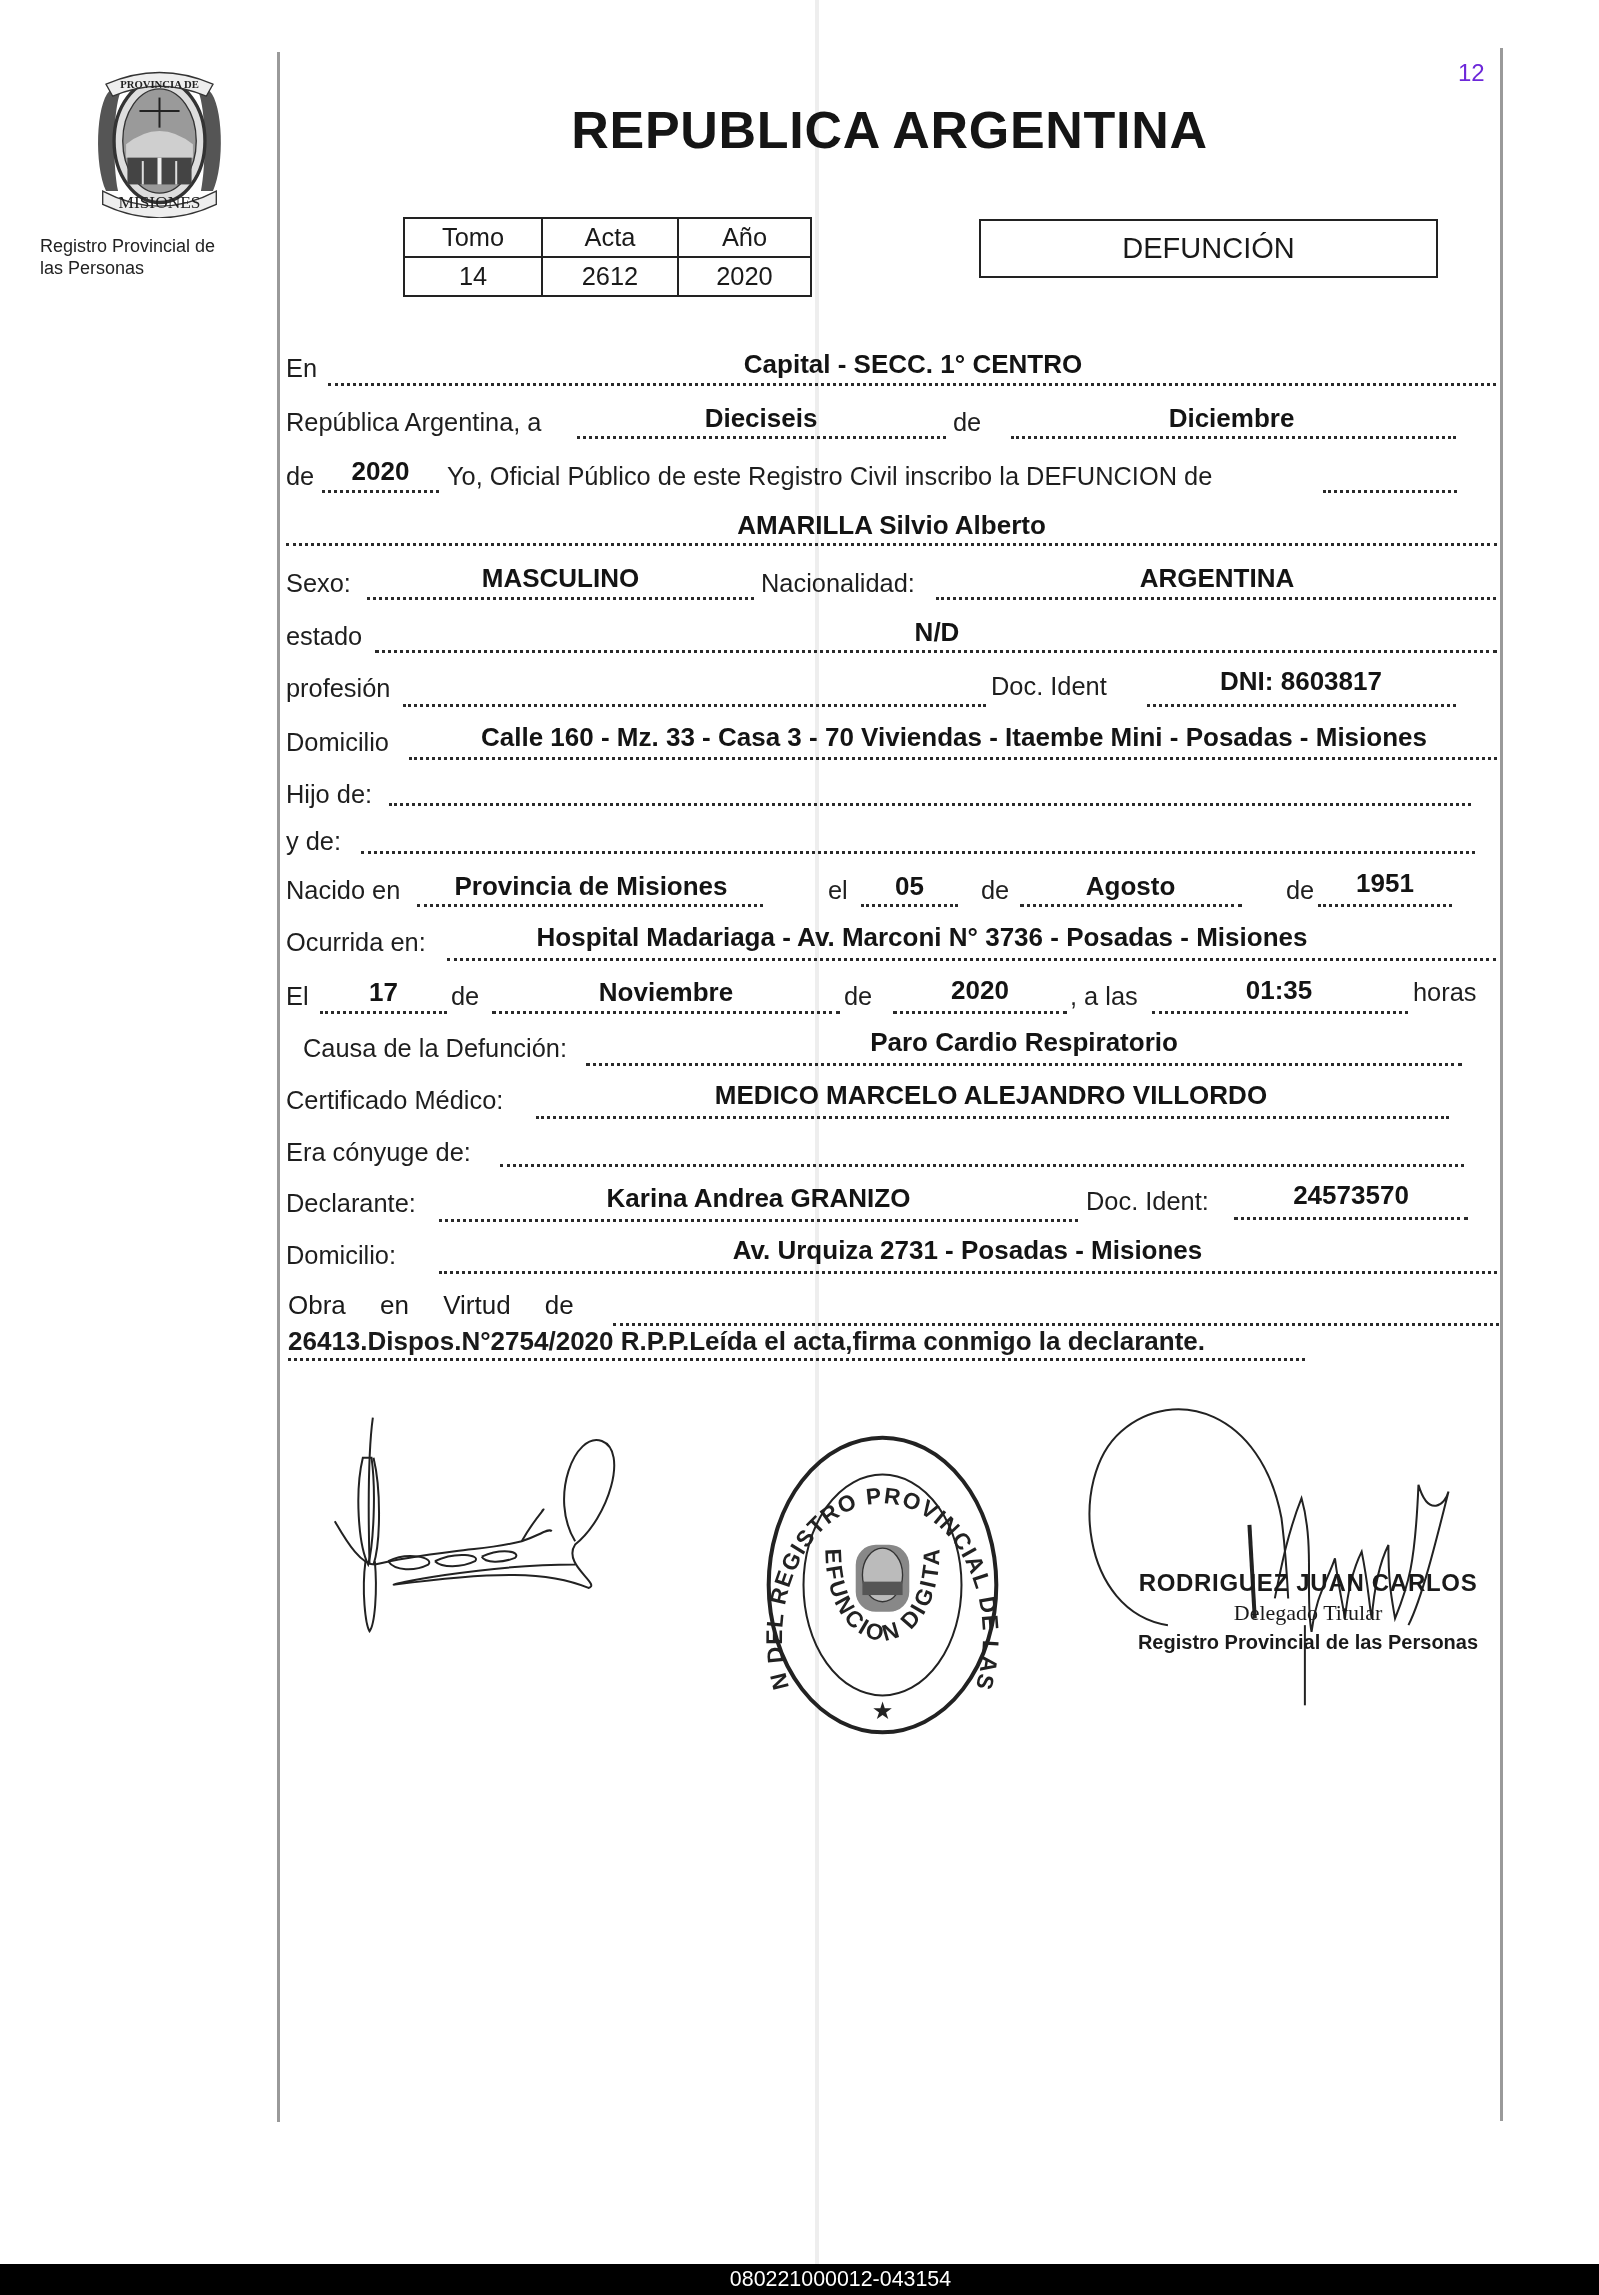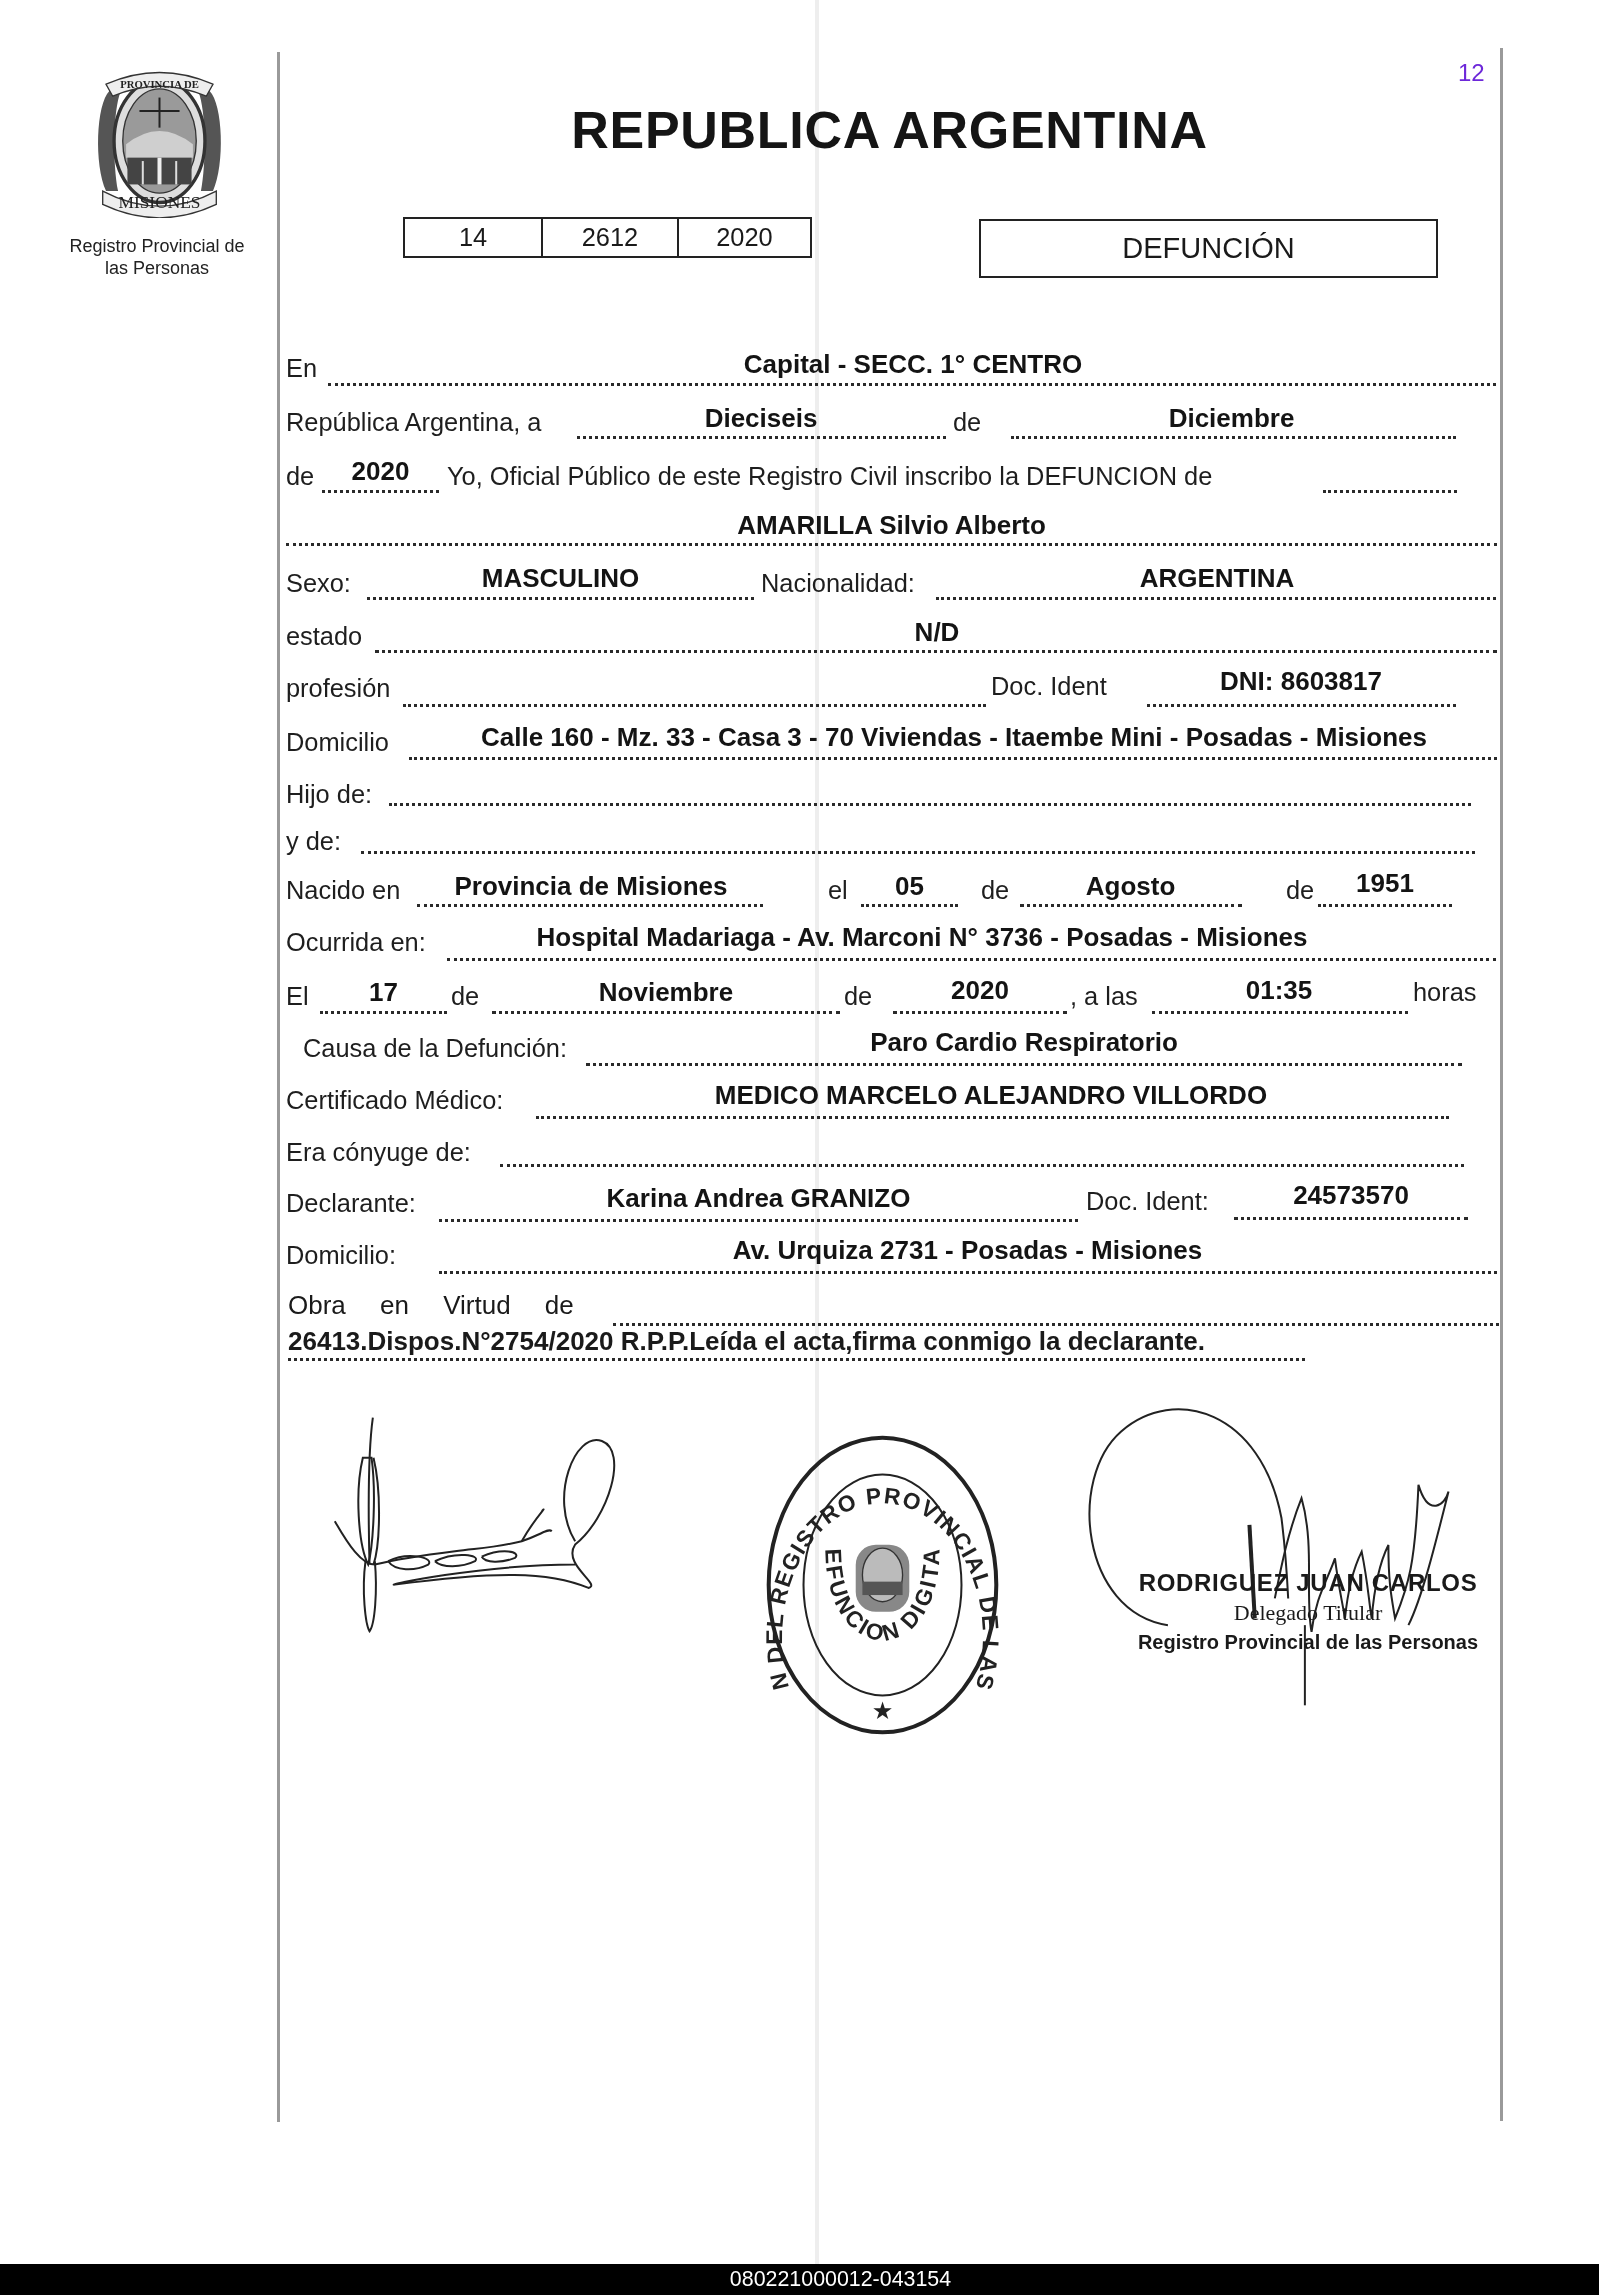--- a/index.html
+++ b/index.html
@@ -1,21 +1,21 @@
 <!DOCTYPE html>
 <html style="font-size:10.7px"><head>
 <meta charset="utf-8">
 <style>
   html, body { margin:0; padding:0; }
   body { width:1599px; height:2295px; position:relative; background:#ffffff; overflow:hidden;
          font-family:"Liberation Sans", sans-serif; color:#1a1a1a; }
   .abs { position:absolute; }
   .vline { position:absolute; width:2.7px; background:#9a9a9a; }
   .fold { position:absolute; width:4px; background:#eeeeee; }
-  .logo-caption { left:40px; top:235px; width:234px; text-align:center; font-size:18px; line-height:22px; color:#222; }
+  .logo-caption { left:40px; top:235px; width:234px; font-size:18px; line-height:22px; color:#222; }
   .page-num { left:1458px; top:59px; font-size:24px; color:#6d28d9; }
   .title { left:401px; top:100px; width:977px; text-align:center; font-size:52px; font-weight:bold; letter-spacing:0.7px; color:#151515; }
   table.ref { position:absolute; left:403px; top:217px; border-collapse:collapse; }
   table.ref td { border:2px solid #222; width:136px; height:37px; text-align:center; font-size:25.4px; padding:0; }
   table.ref td.c2 { width:134px; }
   table.ref td.c3 { width:131px; }
   .deftype { left:979px; top:219px; width:455px; height:55px; border:2px solid #222; text-align:center; line-height:55px; font-size:29px; }
   .lbl { position:absolute; font-size:25.4px; white-space:nowrap; color:#1e1e1e; }
   .val { position:absolute; font-size:26px; font-weight:bold; white-space:nowrap; text-align:center; color:#141414; }
   .dots { position:absolute; height:0; border-bottom:3.3px dotted #2a2a2a; }
@@ -52,20 +52,25 @@
 <div class="abs logo-caption">
   <div>Registro Provincial de</div>
   <div>las Personas</div>
 </div>
 
 <div class="abs page-num">12</div>
 <div class="abs title">REPUBLICA ARGENTINA</div>
 
 <table class="ref">
   <tbody>
+      <tr>
+    <td>Tomo</td>
+    <td class="c2">Acta</td>
+    <td class="c3">Año</td>
+  </tr>
   <tr>
     <td>14</td>
     <td class="c2">2612</td>
     <td class="c3">2020</td>
   </tr>
 </tbody>
   </table>
 
 <div class="abs deftype">DEFUNCIÓN</div>
 

